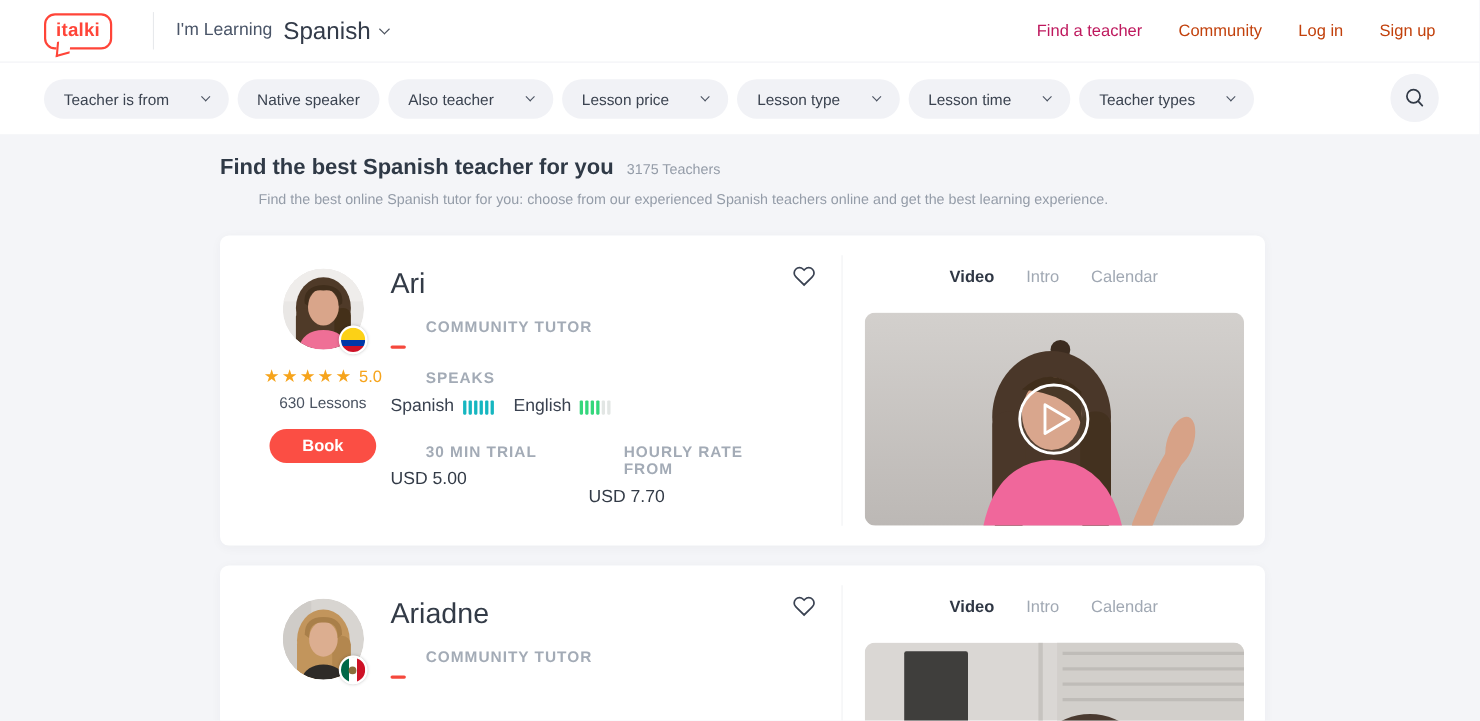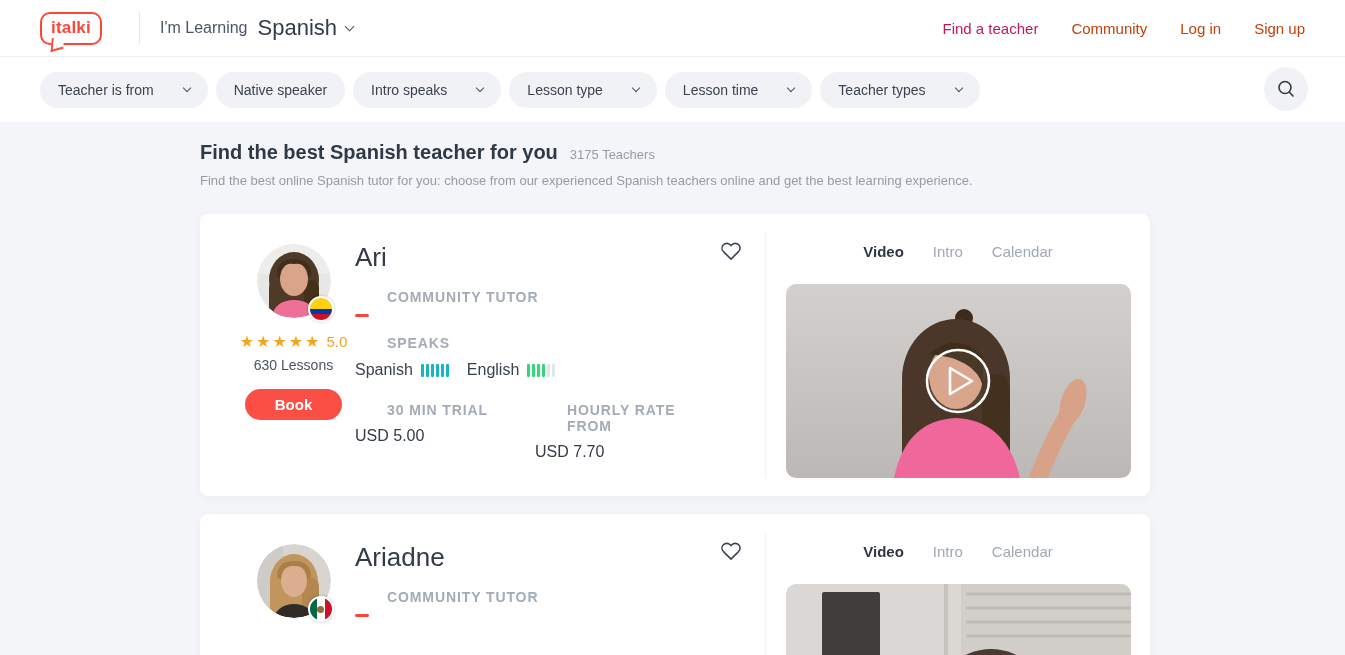--- a/index.html
+++ b/index.html
@@ -53,21 +53,21 @@
     position:absolute; right:37px; top:10px; width:44px; height:44px;
     border-radius:50%; background:#f1f2f6; display:flex; align-items:center;
     justify-content:center; cursor:pointer;
   }
 
   
   .main { padding:19px 0 0 200px; }
   .title-row { display:flex; align-items:baseline; }
   .page-title { font-size:20px; font-weight:bold; color:#2f3946; }
   .teacher-count { font-size:13px; color:#949ca8; margin-left:12px; }
-  .subtitle { font-size:13px; color:#949ca8; margin-top:9px; }
+  .subtitle { font-size:13px; color:#949ca8; margin-top:9px;margin-left:35px; }
 
   
   .card {
     width:950px; background:#fff; border-radius:8px; margin-top:26px;
     display:flex; box-shadow:0 2px 10px rgba(40,50,70,0.04);
   }
   .card + .card { margin-top:18px; }
   .col-left {
     width:123px; margin-left:32px; padding-top:30px;
     display:flex; flex-direction:column; align-items:center; flex-shrink:0;
@@ -150,21 +150,25 @@
 
   <div class="filterbar">
     <div class="pill">
       <span>Teacher is from</span>
       <span class="chev"></span>
     </div>
     <div class="pill">
       <span>Native speaker</span>
     </div>
     <div class="pill">
-      <span>Intro speaks</span>
+      <span>Also teacher</span>
+      <span class="chev"></span>
+    </div>
+    <div class="pill">
+      <span>Lesson price</span>
       <span class="chev"></span>
     </div>
     <div class="pill">
       <span>Lesson type</span>
       <span class="chev"></span>
     </div>
     <div class="pill">
       <span>Lesson time</span>
       <span class="chev"></span>
     </div>

